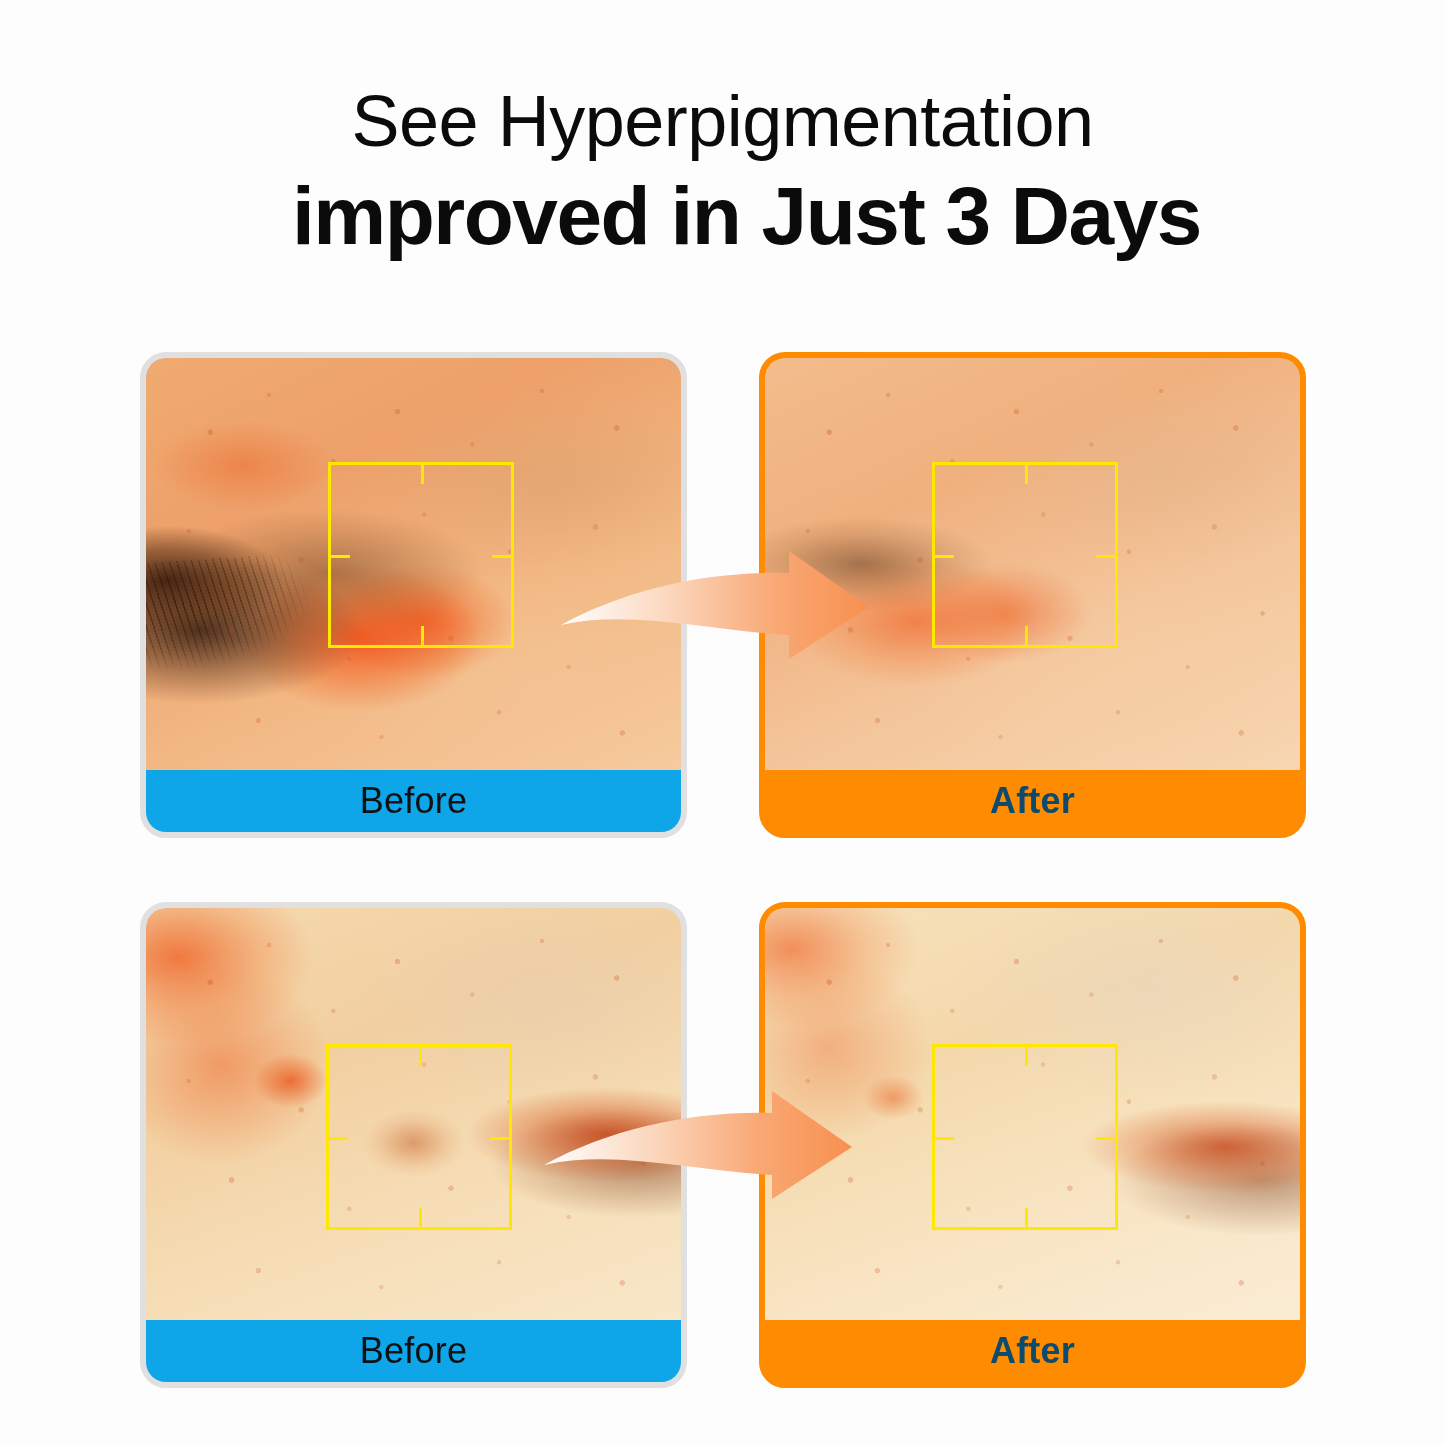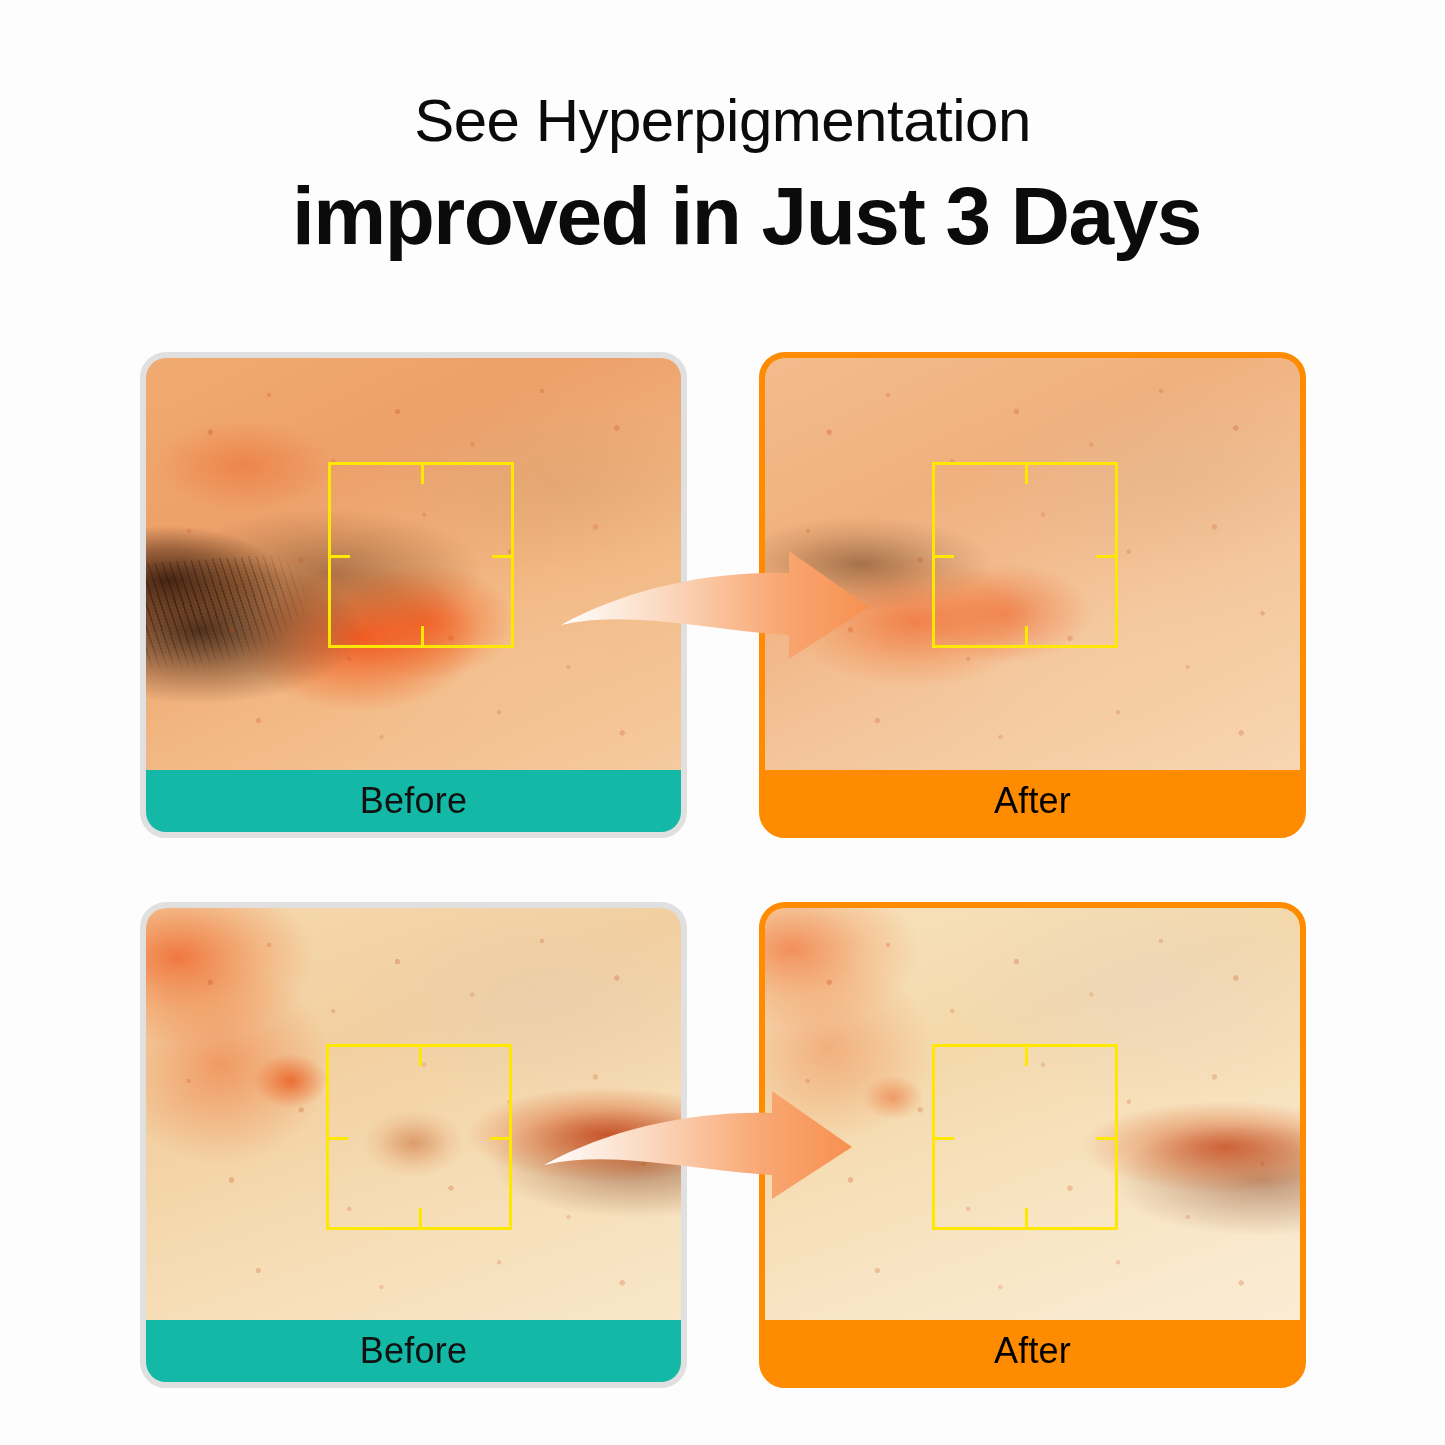--- a/index.html
+++ b/index.html
@@ -23,21 +23,21 @@
   .headline {
     position: absolute;
     left: 0;
     top: 78px;
     width: 1445px;
     text-align: center;
     color: #0b0b0b;
   }
   .headline-line1 {
     display: block;
-    font-size: 60px;
+    font-size: 72px;
     font-weight: 400;
     letter-spacing: -0.5px;
     line-height: 86px;
   }
   .headline-line2 {
     display: block;
     font-size: 82px;
     font-weight: 700;
     letter-spacing: -1.5px;
     line-height: 104px;
@@ -215,22 +215,22 @@
     left: 0;
     bottom: 0;
     width: 100%;
     height: 62px;
     display: flex;
     align-items: center;
     justify-content: center;
     font-size: 36px;
     letter-spacing: 0.2px;
   }
-  .card.before .caption { background: #14b8a6; color: #111111; font-weight: 400; }
-  .card.after  .caption { background: #ff8c00; color: #000000; font-weight: 400; }
+  .card.before .caption { background: #0ea5e9; color: #111111; font-weight: 400; }
+  .card.after  .caption { background: #ff8c00; color: #0c4a6e; font-weight: 700; }
 
   
   .arrow {
     position: absolute;
     width: 320px;
     height: 130px;
     pointer-events: none;
   }
   .arrow.arrow-1 { left: 417px; top: 195px; }
   .arrow.arrow-2 { left: 400px; top: 735px; }

